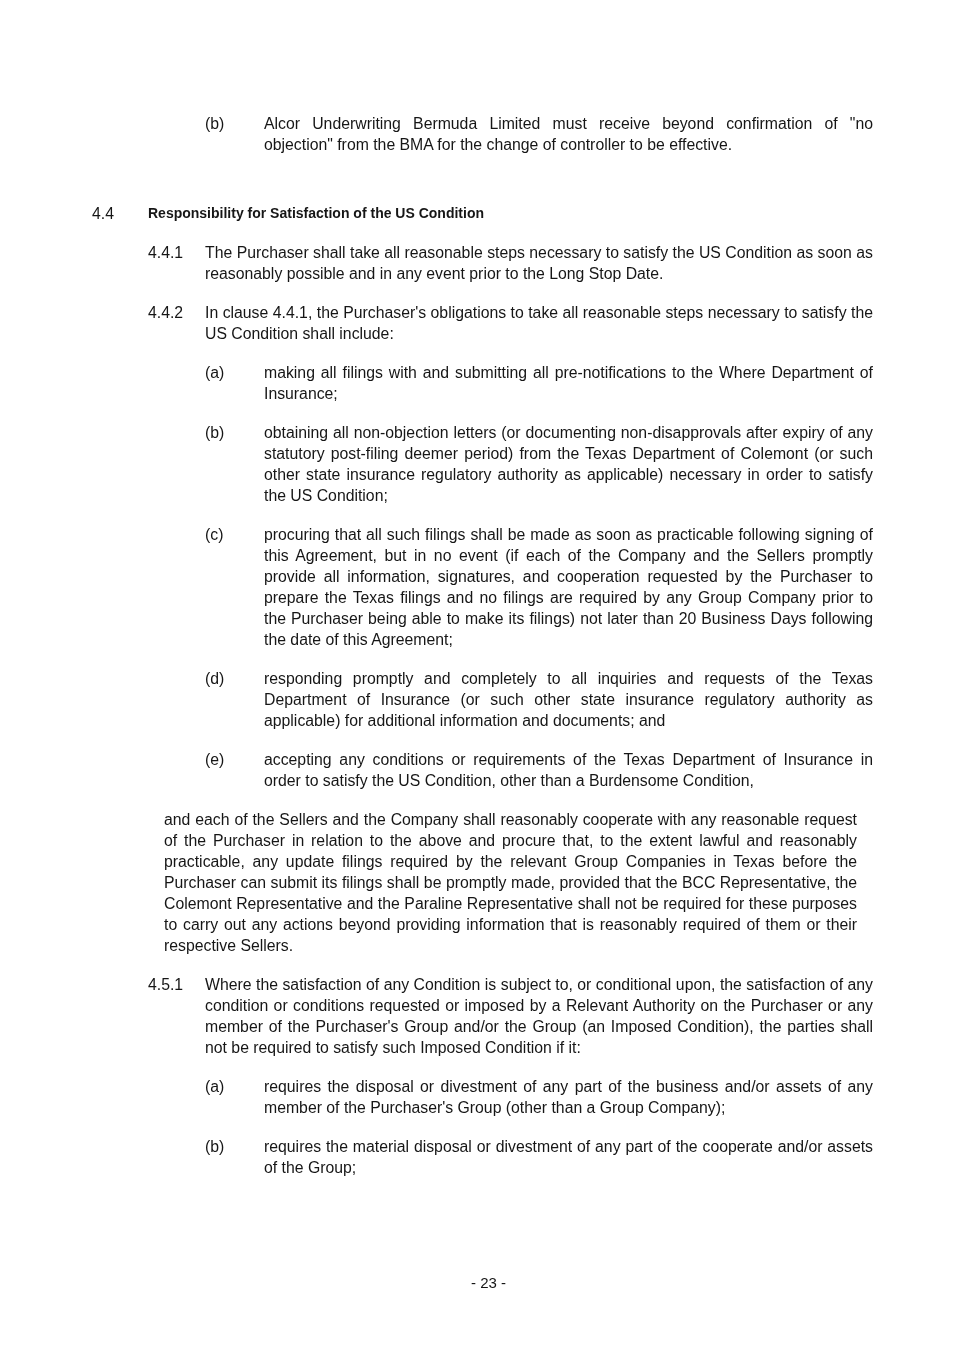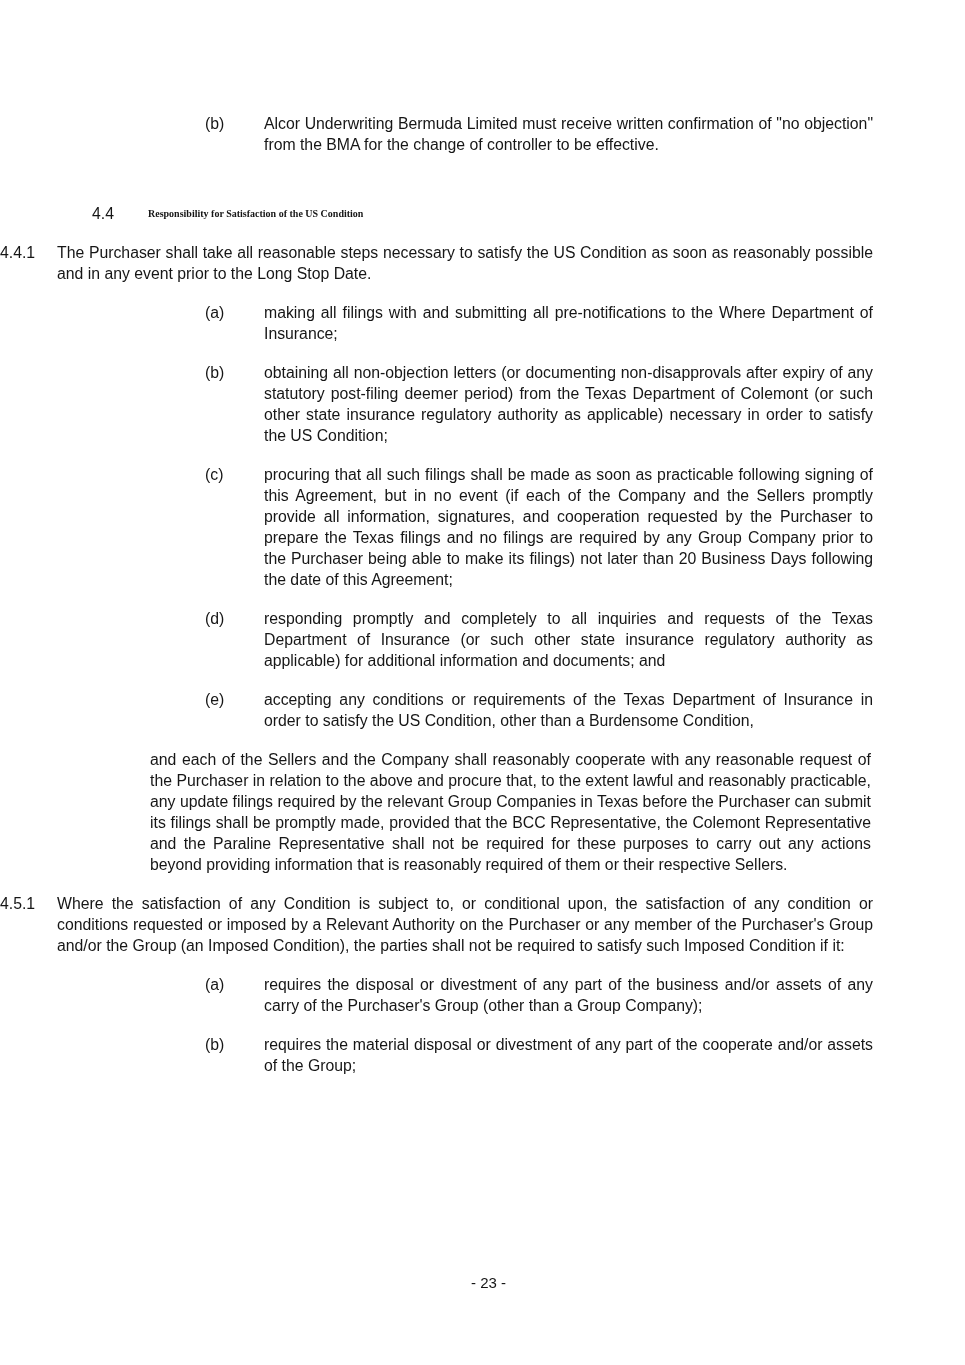--- a/index.html
+++ b/index.html
@@ -23,68 +23,71 @@
   .row {
     display: flex;
     margin: 0 92px 18px 0;
   }
   .row p, .row h2 { margin: 0; }
   
   .l1 { margin-left: 92px; margin-top: 48px; }
   .l1 .num { flex: none; width: 56px; font-weight: normal; }
   .l1 .title {
     flex: 1;
-    font-size: 10px;
+    font-size: 14px;
     line-height: 21px;
     font-weight: bold;
-    font-family: Liberation Serif, serif;
   }
   
-  .l2 { }
+  .l2 { margin-left: 148px; }
   .l2 .num { flex: none; width: 57px; }
   
   .l3 { margin-left: 205px; }
   .l3 .marker { flex: none; width: 59px; }
   .body { flex: 1; text-align: justify; }
   .bold-term { font-weight: normal; }
   
   .hang {
     margin: 0 92px 18px 148px;
     text-align: justify;
   }
-  .hang p { margin: 2px; }
+  .hang p { margin: 16px; }
   .footer {
     position: absolute;
     top: 1272px;
     left: 6px;
     width: 100%;
     text-align: center;
     font-size: 15px;
   }
 </style>
 </head>
 <body>
 
 <div class="page">
 
   <div class="row l3">
     <span class="marker">(b)</span>
-    <p class="body">Alcor Underwriting Bermuda Limited must receive written confirmation of "no objection" from the BMA for the change of controller to be effective.</p>
+    <p class="body">Alcor Underwriting Bermuda Limited must receive beyond confirmation of "no objection" from the BMA for the change of controller to be effective.</p>
   </div>
 
   <div class="row l1">
     <span class="num">4.4</span>
     <h2 class="title">Responsibility for Satisfaction of the US Condition</h2>
   </div>
 
   <div class="row l2">
     <span class="num">4.4.1</span>
     <p class="body">The Purchaser shall take all reasonable steps necessary to satisfy the US Condition as soon as reasonably possible and in any event prior to the Long Stop Date.</p>
   </div>
 
+  <div class="row l2">
+    <span class="num">4.4.2</span>
+    <p class="body">In clause 4.4.1, the Purchaser's obligations to take all reasonable steps necessary to satisfy the US Condition shall include:</p>
+  </div>
 
   <div class="row l3">
     <span class="marker">(a)</span>
     <p class="body">making all filings with and submitting all pre-notifications to the Where Department of Insurance;</p>
   </div>
 
   <div class="row l3">
     <span class="marker">(b)</span>
     <p class="body">obtaining all non-objection letters (or documenting non-disapprovals after expiry of any statutory post-filing deemer period) from the Texas Department of Colemont (or such other state insurance regulatory authority as applicable) necessary in order to satisfy the US Condition;</p>
   </div>
@@ -109,21 +112,21 @@
   </div>
 
 
   <div class="row l2">
     <span class="num">4.5.1</span>
     <p class="body"><span>Where the satisfaction of any Condition is subject to, or conditional upon, the satisfaction of any condition or conditions requested or imposed by a Relevant Authority on the Purchaser or any member of the Purchaser's Group and/or the Group (an </span><span class="bold-term">Imposed Condition</span><span>), the parties shall not be required to satisfy such Imposed Condition if it:</span></p>
   </div>
 
   <div class="row l3">
     <span class="marker">(a)</span>
-    <p class="body">requires the disposal or divestment of any part of the business and/or assets of any carry of the Purchaser's Group (other than a Group Company);</p>
+    <p class="body">requires the disposal or divestment of any part of the business and/or assets of any member of the Purchaser's Group (other than a Group Company);</p>
   </div>
 
   <div class="row l3">
     <span class="marker">(b)</span>
     <p class="body">requires the material disposal or divestment of any part of the cooperate and/or assets of the Group;</p>
   </div>
 
   <div class="footer">- 23 -</div>
 
 </div>

